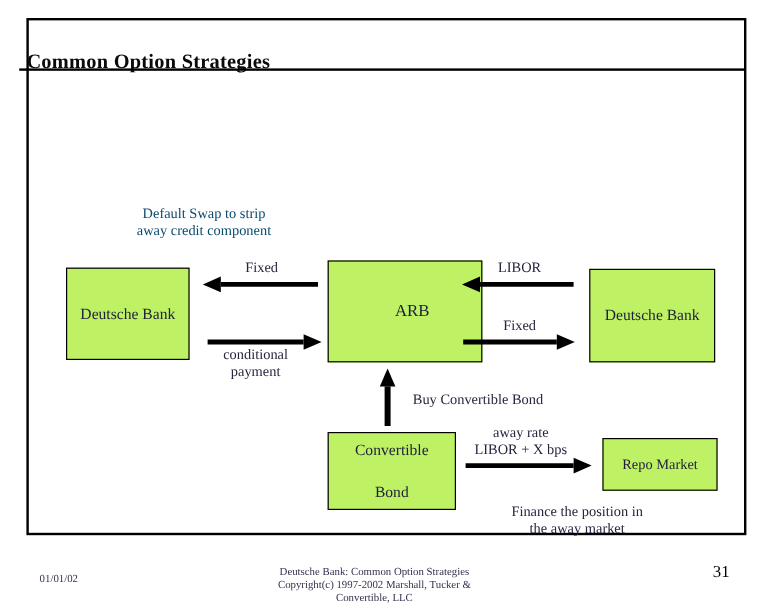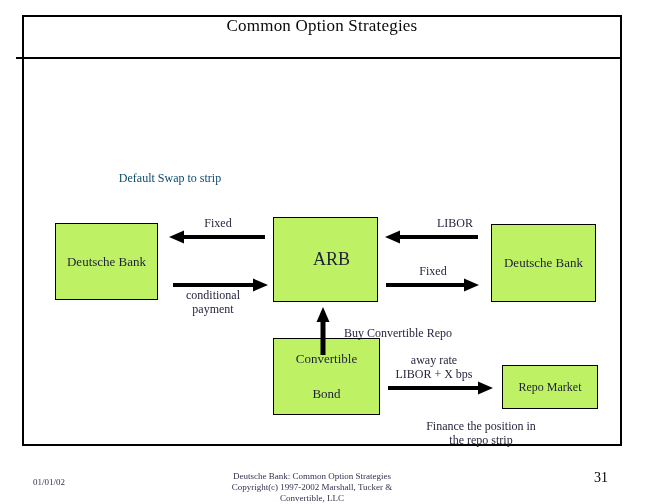--- a/index.html
+++ b/index.html
@@ -14,25 +14,25 @@
   .frame {
     position: absolute;
     left: 22px; top: 15px;
     width: 600px; height: 431px;
     border: 2px solid #000000;
     box-sizing: border-box;
     background: #ffffff;
   }
   .slide-title {
     position: absolute;
-    left: 22px; top: 16px;
+    left: 22px; top: 42px;
     width: 600px;
-    text-align: center;
+    text-align: left;
     font-size: 17px;
-    font-weight: normal;
+    font-weight: bold;
     color: #0a0a0a;
     letter-spacing: 0.2px;
   }
   .title-rule {
     position: absolute;
     left: 16px; top: 57px;
     width: 604px; height: 2px;
     background: #000000;
   }
   .hdr {
@@ -51,34 +51,34 @@
     box-sizing: border-box;
     display: flex;
     flex-direction: column;
     align-items: center;
     justify-content: center;
     font-size: 13px;
     color: #1f1f38;
     text-align: center;
   }
   .box-db-left  { left: 55px;  top: 223px; width: 103px; height: 77px; }
-  .box-arb      { left: 273px; top: 217px; width: 105px; height: 85px; font-size: 18px; padding-left: 12px; }
+  .box-arb      { left: 273px; top: 217px; width: 129px; height: 85px; font-size: 14px; padding-left: 12px; }
   .box-db-right { left: 491px; top: 224px; width: 105px; height: 78px; }
-  .box-cb       { left: 273px; top: 338px; width: 107px; height: 77px; gap: 19px; }
+  .box-cb       { left: 273px; top: 360px; width: 107px; height: 65px; gap: 19px; }
   .box-repo     { left: 502px; top: 365px; width: 96px;  height: 44px; font-size: 12px; }
   .lbl {
     position: absolute;
     font-size: 12px;
     line-height: 14px;
     color: #26263f;
     text-align: center;
     white-space: nowrap;
   }
   .lbl-fixed-left  { left: 178px; top: 216px; width: 80px; }
-  .lbl-libor       { left: 393px; top: 216px; width: 80px; text-align: right; }
+  .lbl-libor       { left: 393px; top: 216px; width: 80px; }
   .lbl-fixed-right { left: 393px; top: 264px; width: 80px; }
   .lbl-cond        { left: 163px; top: 288px; width: 100px; white-space: normal; }
   .lbl-buycb       { left: 344px; top: 326px; }
   .lbl-repo-rate   { left: 379px; top: 353px; width: 110px; white-space: normal; }
   .lbl-finance     { left: 411px; top: 419px; width: 140px; white-space: normal; }
   svg.arrows {
     position: absolute;
     left: 0; top: 0;
     width: 648px; height: 504px;
     pointer-events: none;
@@ -111,20 +111,21 @@
 
 <div class="stage">
 
   <div class="frame"></div>
 
   <div class="slide-title">Common Option Strategies</div>
   <div class="title-rule"></div>
 
   <div class="hdr hdr-left">
     <div>Default Swap to strip</div>
+    <div>away credit component</div>
   </div>
 
 
   <div class="box box-db-left">
     <span>Deutsche Bank</span>
   </div>
 
   <div class="box box-arb">
     <span>ARB</span>
   </div>
@@ -171,30 +172,30 @@
 
   <div class="lbl lbl-fixed-left">Fixed</div>
   <div class="lbl lbl-libor">LIBOR</div>
   <div class="lbl lbl-fixed-right">Fixed</div>
 
   <div class="lbl lbl-cond">
     <div>conditional</div>
     <div>payment</div>
   </div>
 
-  <div class="lbl lbl-buycb">Buy Convertible Repo</div>
+  <div class="lbl lbl-buycb">Buy Convertible Bond</div>
 
   <div class="lbl lbl-repo-rate">
     <div>away rate</div>
     <div>LIBOR + X bps</div>
   </div>
 
   <div class="lbl lbl-finance">
     <div>Finance the position in</div>
-    <div>the repo strip</div>
+    <div>the away market</div>
   </div>
 
   <div class="footer-date">01/01/02</div>
 
   <div class="footer-center">
     <div>Deutsche Bank: Common Option Strategies</div>
     <div>Copyright(c) 1997-2002 Marshall, Tucker &amp;</div>
     <div>Convertible, LLC</div>
   </div>
 

